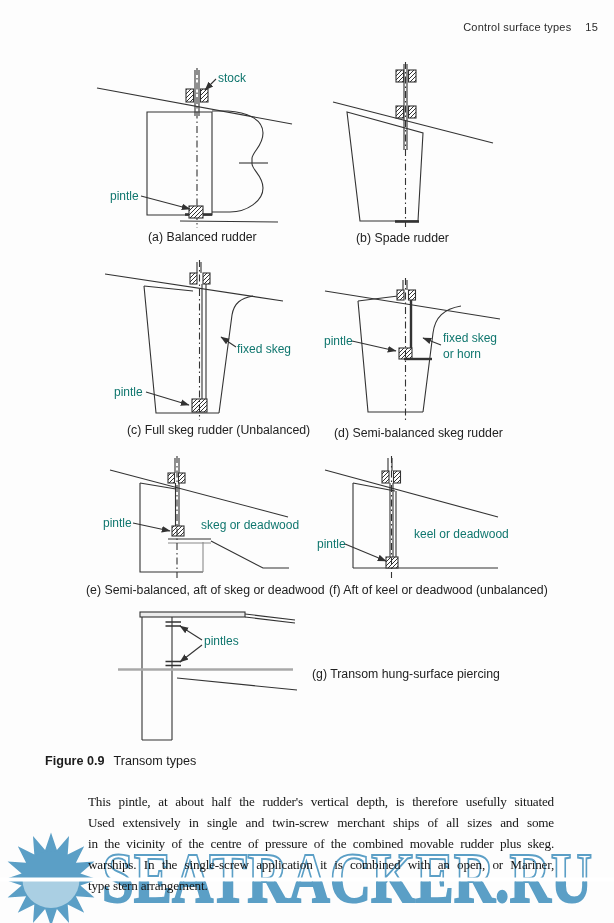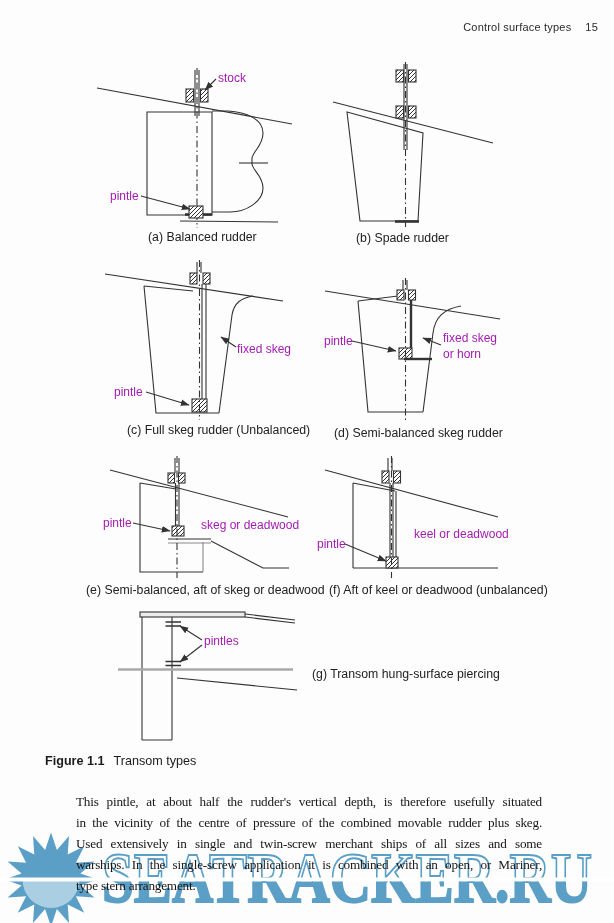--- a/index.html
+++ b/index.html
@@ -6,27 +6,27 @@
   body{width:614px;height:923px;background:#fdfdfd;position:relative;overflow:hidden;
        font-family:"Liberation Sans", sans-serif;}
   .page{position:absolute;inset:0;}
   
   .header{position:absolute;top:21px;right:16px;font-size:11px;color:#2b2b2b;
           letter-spacing:.2px;z-index:3;}
   .header .pgnum{margin-left:14px;}
   
   svg.art{position:absolute;left:0;top:0;z-index:1;pointer-events:none;}
   
-  .dlabel{position:absolute;font-size:12px;color:#a21caf;white-space:nowrap;z-index:2;line-height:1;}
+  .dlabel{position:absolute;font-size:12px;color:#0f766e;white-space:nowrap;z-index:2;line-height:1;}
   .dcap{position:absolute;font-size:12.3px;color:#222;white-space:nowrap;z-index:2;line-height:1;}
   
   .figcap{position:absolute;left:45px;top:754px;font-size:12.6px;color:#1c1c1c;z-index:3;}
   .figcap b{font-weight:bold;margin-right:9px;}
   
-  .bodytext{position:absolute;left:76px;top:792px;width:466px;z-index:3;
+  .bodytext{position:absolute;left:88px;top:792px;width:466px;z-index:3;
             font-family:"Liberation Serif", serif;font-size:13.2px;color:#161616;
             letter-spacing:-0.2px;}
   .bodytext .tline{line-height:20.9px;height:20.9px;overflow:visible;}
   .bodytext .just{text-align:justify;text-align-last:justify;}
   
   svg.wm{position:absolute;left:0;top:830px;z-index:0;pointer-events:none;}
   .wmtext{font-family:"Liberation Serif", serif;font-weight:bold;font-size:72px;}
 </style>
 </head>
 <body>
@@ -189,24 +189,24 @@
 
   <div class="dcap" style="left:148px;top:231px">(a) Balanced rudder</div>
   <div class="dcap" style="left:356px;top:232px">(b) Spade rudder</div>
   <div class="dcap" style="left:127px;top:424px">(c) Full skeg rudder (Unbalanced)</div>
   <div class="dcap" style="left:334px;top:427px">(d) Semi-balanced skeg rudder</div>
   <div class="dcap" style="left:329px;top:584px">(f) Aft of keel or deadwood (unbalanced)</div>
   <div class="dcap" style="left:86px;top:584px">(e) Semi-balanced, aft of skeg or deadwood</div>
   <div class="dcap" style="left:312px;top:668px">(g) Transom hung-surface piercing</div>
 
   <div class="figcap">
-    <b>Figure 1.1</b><span>Transom types</span>
+    <b>Figure 0.9</b><span>Transom types</span>
   </div>
 
   <div class="bodytext">
     <div class="tline just">This pintle, at about half the rudder's vertical depth, is therefore usefully situated</div>
+    <div class="tline just">Used extensively in single and twin-screw merchant ships of all sizes and some</div>
     <div class="tline just">in the vicinity of the centre of pressure of the combined movable rudder plus skeg.</div>
-    <div class="tline just">Used extensively in single and twin-screw merchant ships of all sizes and some</div>
     <div class="tline just">warships. In the single-screw application it is combined with an open, or Mariner,</div>
     <div class="tline">type stern arrangement.</div>
   </div>
 
 </div>
 
 </body></html>

